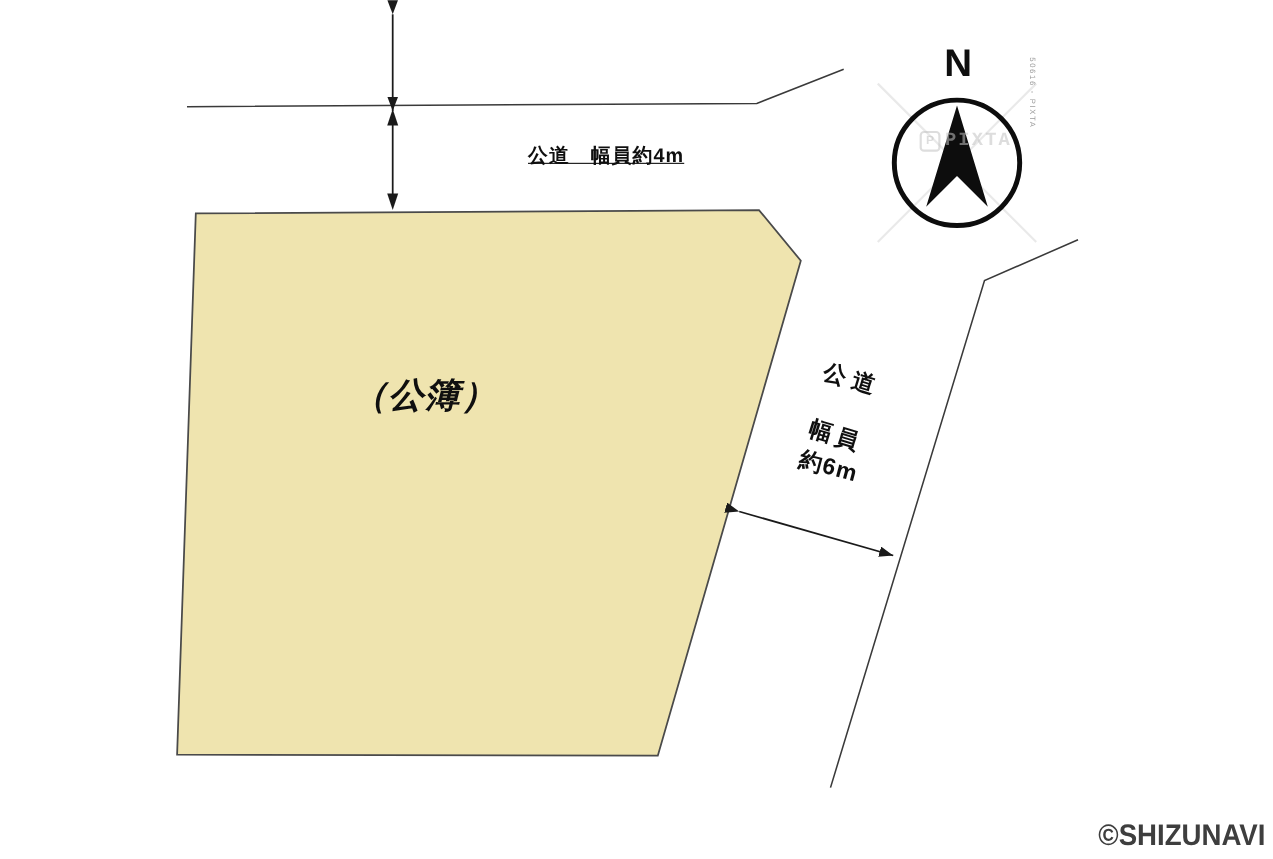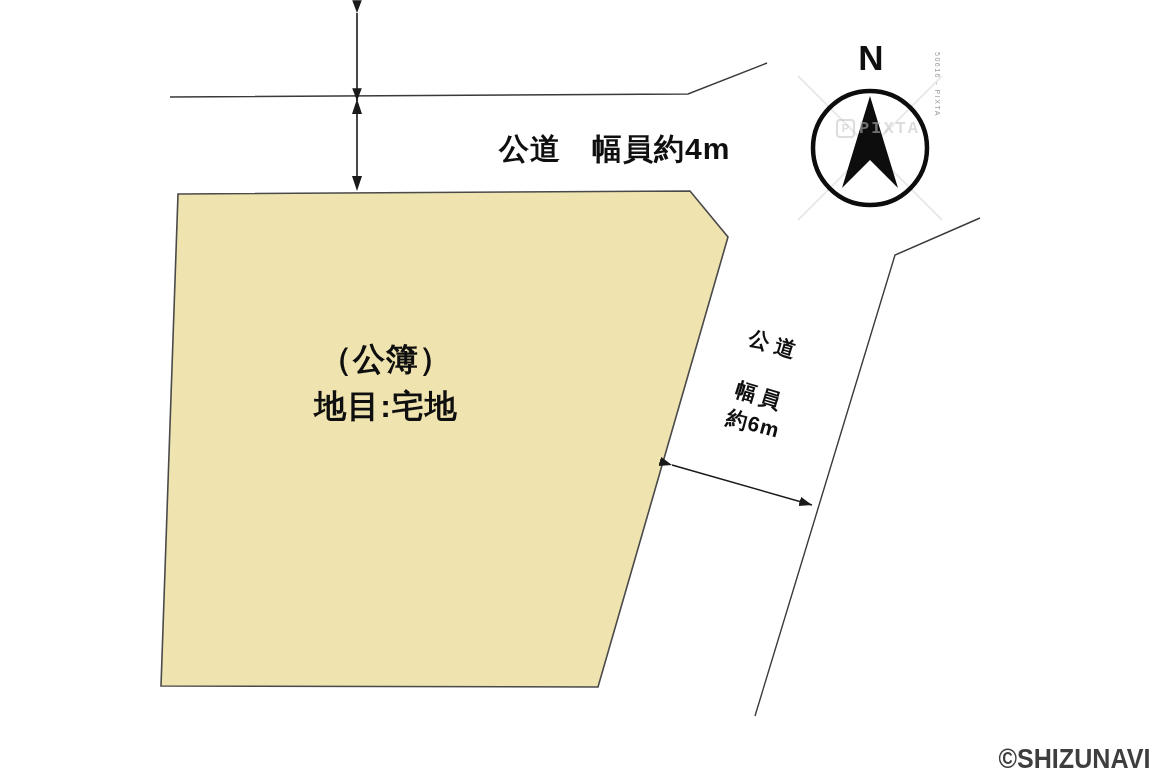--- a/index.html
+++ b/index.html
@@ -22,34 +22,36 @@
     width: 1157px;
     height: 781px;
   }
   .txt {
     position: absolute;
     color: #0f0f0f;
     font-weight: 700;
     white-space: nowrap;
   }
   .road-label-top {
-    left: 499px;
+    left: 480px;
     top: 129px;
-    font-size: 30px;
+    font-size: 18px;
     letter-spacing: 1px;
+    text-decoration: underline;
   }
   .parcel-info {
     left: 136px;
     top: 336px;
     width: 500px;
     text-align: center;
     font-size: 32px;
     line-height: 47px;
     letter-spacing: 1px;
     white-space: nowrap;
+    font-style: italic;
   }
   .right-road-name {
     left: 748px;
     top: 331px;
     font-size: 21px;
     letter-spacing: 6px;
     transform: rotate(17deg);
     transform-origin: center;
   }
   .right-road-width {
@@ -163,21 +165,20 @@
     <div class="pixta-word">PIXTA</div>
   </div>
   <div class="side-code">50616 - PIXTA</div>
 
   <div class="txt north-label">N</div>
 
   <div class="txt road-label-top">公道　幅員約4m</div>
 
   <div class="txt parcel-info">
     <div>（公簿）</div>
-    <div>地目:宅地</div>
   </div>
 
   <div class="txt right-road-name">公道</div>
   <div class="txt right-road-width">幅員</div>
   <div class="txt right-road-value">約6m</div>
 
   <div class="txt copyright">©SHIZUNAVI</div>
 
 </div>
 

